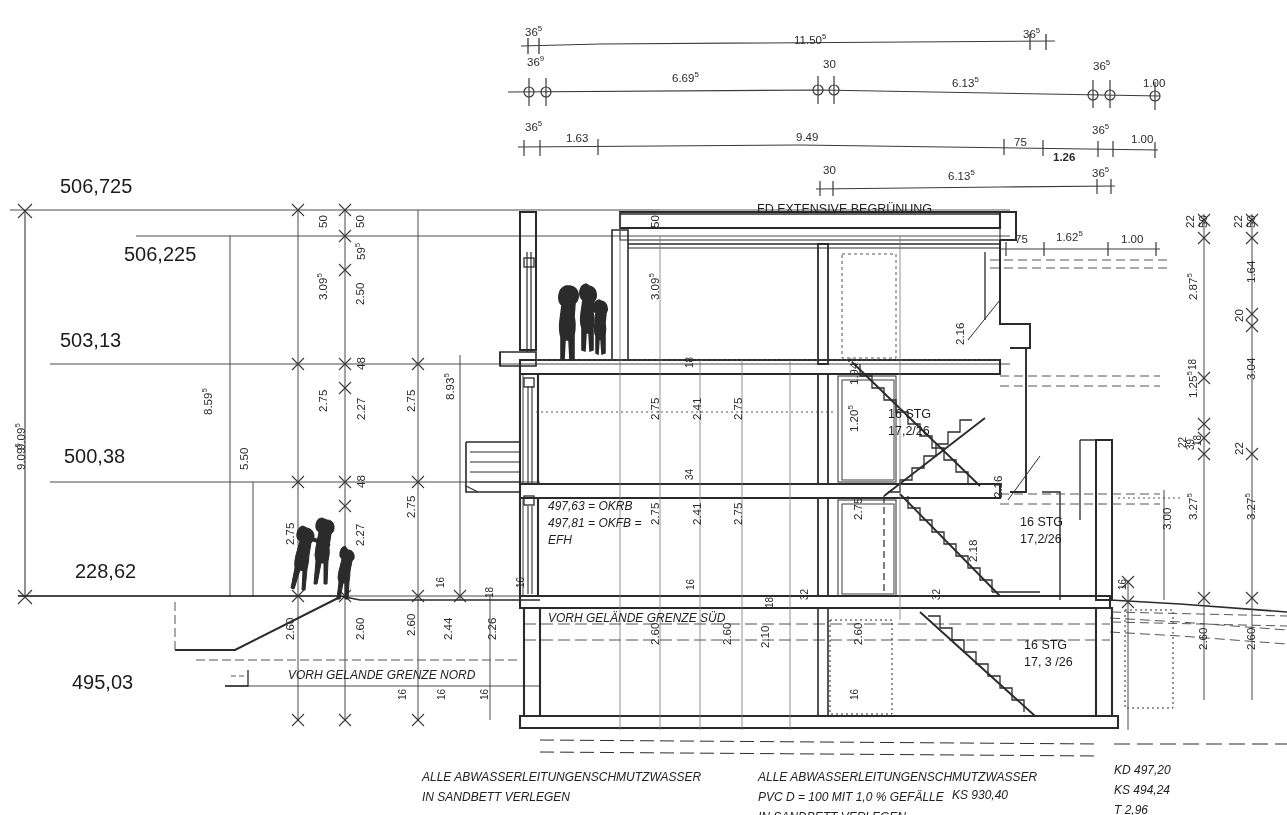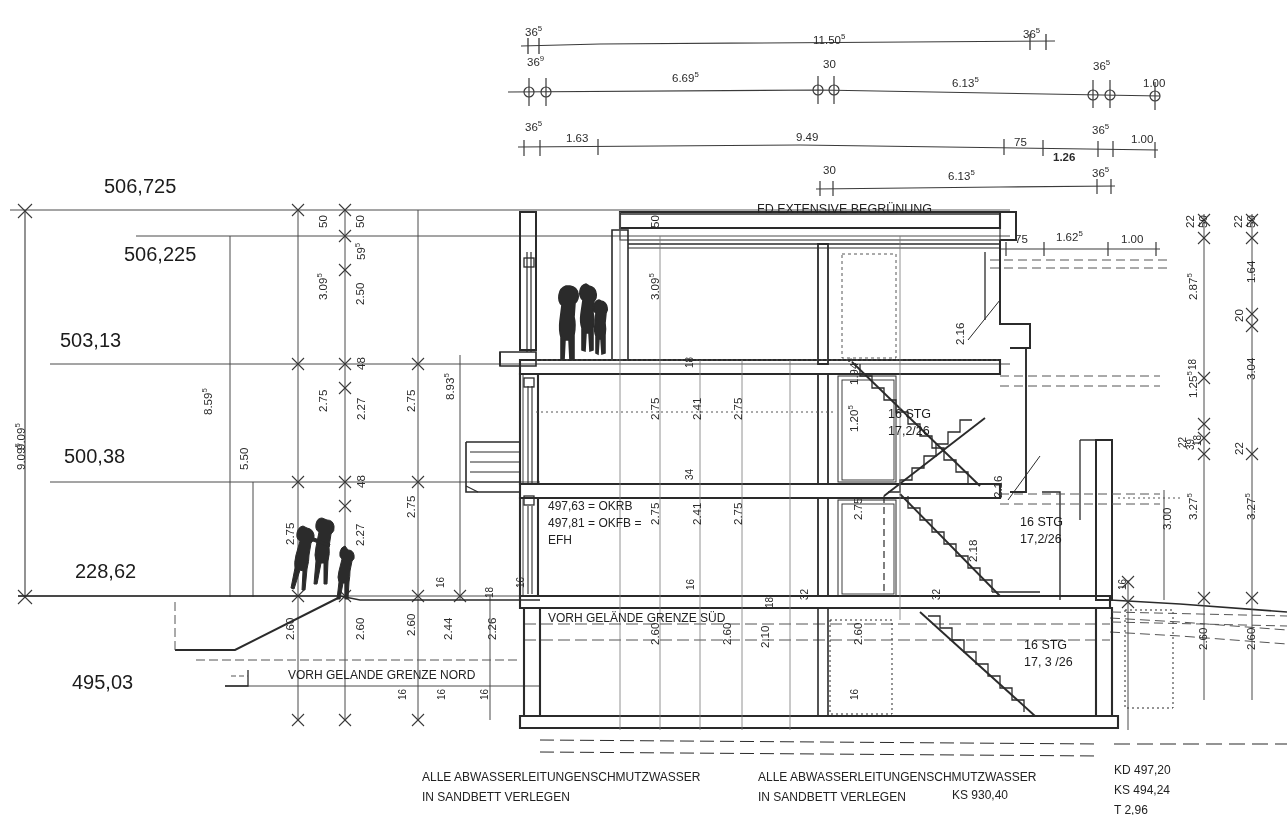--- a/index.html
+++ b/index.html
@@ -18,21 +18,21 @@
     color:#2b2b2b;
     white-space:nowrap;
     line-height:1;
     letter-spacing:0px;
   }
   .elev{font-size:20px;color:#1c1c1c;}
   .dim{font-size:11.5px;}
   .dim-sm{font-size:10px;}
   .vert{transform-origin:0 0;}
   .note{font-size:12.5px;color:#222;}
-  .note-sm{font-size:12px;color:#222;}
+  .note-sm{font-size:12px;color:#222;font-style:italic;}
   .stg{font-size:12.5px;color:#1c1c1c;}
   sup{font-size:0.68em; vertical-align:super; line-height:0;}
 </style>
 </head>
 <body>
 
 <div id="sheet">
 
   <svg width="1287" height="815" viewBox="0 0 1287 815">
     <defs>
@@ -410,36 +410,36 @@
 
     <g stroke="#2b2b2b" stroke-width="1.6" fill="none">
       <line x1="620" y1="214" x2="1000" y2="214"></line>
     </g>
 
     <g stroke="#2b2b2b" stroke-width="1.2" fill="none">
       <line x1="1114" y1="744" x2="1287" y2="744" stroke-dasharray="16 7"></line>
     </g>
   </svg>
 
-  <div class="lbl elev" style="left:60px;top:176px;margin-left:44px;">506,725</div>
+  <div class="lbl elev" style="left:60px;top:176px;">506,725</div>
   <div class="lbl elev" style="left:124px;top:244px;">506,225</div>
   <div class="lbl elev" style="left:60px;top:330px;">503,13</div>
   <div class="lbl elev" style="left:64px;top:446px;">500,38</div>
   <div class="lbl elev" style="left:75px;top:561px;">228,62</div>
   <div class="lbl elev" style="left:72px;top:672px;">495,03</div>
 
   <div class="lbl dim vert" style="left:16px;top:470px;transform:rotate(-90deg);">
     <span>9.09</span><sup>5</sup>
   </div>
 
   <div class="lbl note" style="left:757px;top:203px;">FD EXTENSIVE BEGRÜNUNG</div>
 
   <div id="hchains">
       <div class="lbl dim" style="left: 525px; top: 27px;">36<sup>5</sup></div>
-      <div class="lbl dim" style="left: 813px; top: 35px; text-align: right;">11.50<sup>5</sup></div>
+      <div class="lbl dim" style="left: 794px; top: 35px; text-align: right;">11.50<sup>5</sup></div>
       <div class="lbl dim" style="left: 1023px; top: 29px;">36<sup>5</sup></div>
       <div class="lbl dim" style="left: 527px; top: 57px;">36<sup>9</sup></div>
       <div class="lbl dim" style="left: 672px; top: 73px;">6.69<sup>5</sup></div>
       <div class="lbl dim" style="left: 823px; top: 59px;">30</div>
       <div class="lbl dim" style="left: 952px; top: 78px;">6.13<sup>5</sup></div>
       <div class="lbl dim" style="left: 1093px; top: 61px;">36<sup>5</sup></div>
       <div class="lbl dim" style="left: 1143px; top: 78px;">1.00</div>
       <div class="lbl dim" style="left: 525px; top: 122px;">36<sup>5</sup></div>
       <div class="lbl dim" style="left: 566px; top: 133px;">1.63</div>
       <div class="lbl dim" style="left: 796px; top: 132px;">9.49</div>
@@ -552,20 +552,21 @@
     <div>16 STG</div>
     <div>17, 3 /26</div>
   </div>
 
   <div class="lbl note-sm" style="left:422px;top:767px;line-height:20px;">
     <div>ALLE ABWASSERLEITUNGENSCHMUTZWASSER</div>
     <div>IN SANDBETT VERLEGEN</div>
   </div>
   <div class="lbl note-sm" style="left:758px;top:767px;line-height:20px;">
     <div>ALLE ABWASSERLEITUNGENSCHMUTZWASSER</div>
+    <div>PVC  D = 100 MIT 1,0 % GEFÄLLE</div>
     <div>IN SANDBETT VERLEGEN</div>
   </div>
   <div class="lbl note-sm" style="left:952px;top:789px;">KS 930,40</div>
   <div class="lbl note-sm" style="left:1114px;top:760px;line-height:20px;">
     <div>KD  497,20</div>
     <div>KS 494,24</div>
     <div>T 2,96</div>
   </div>
 
 </div>

